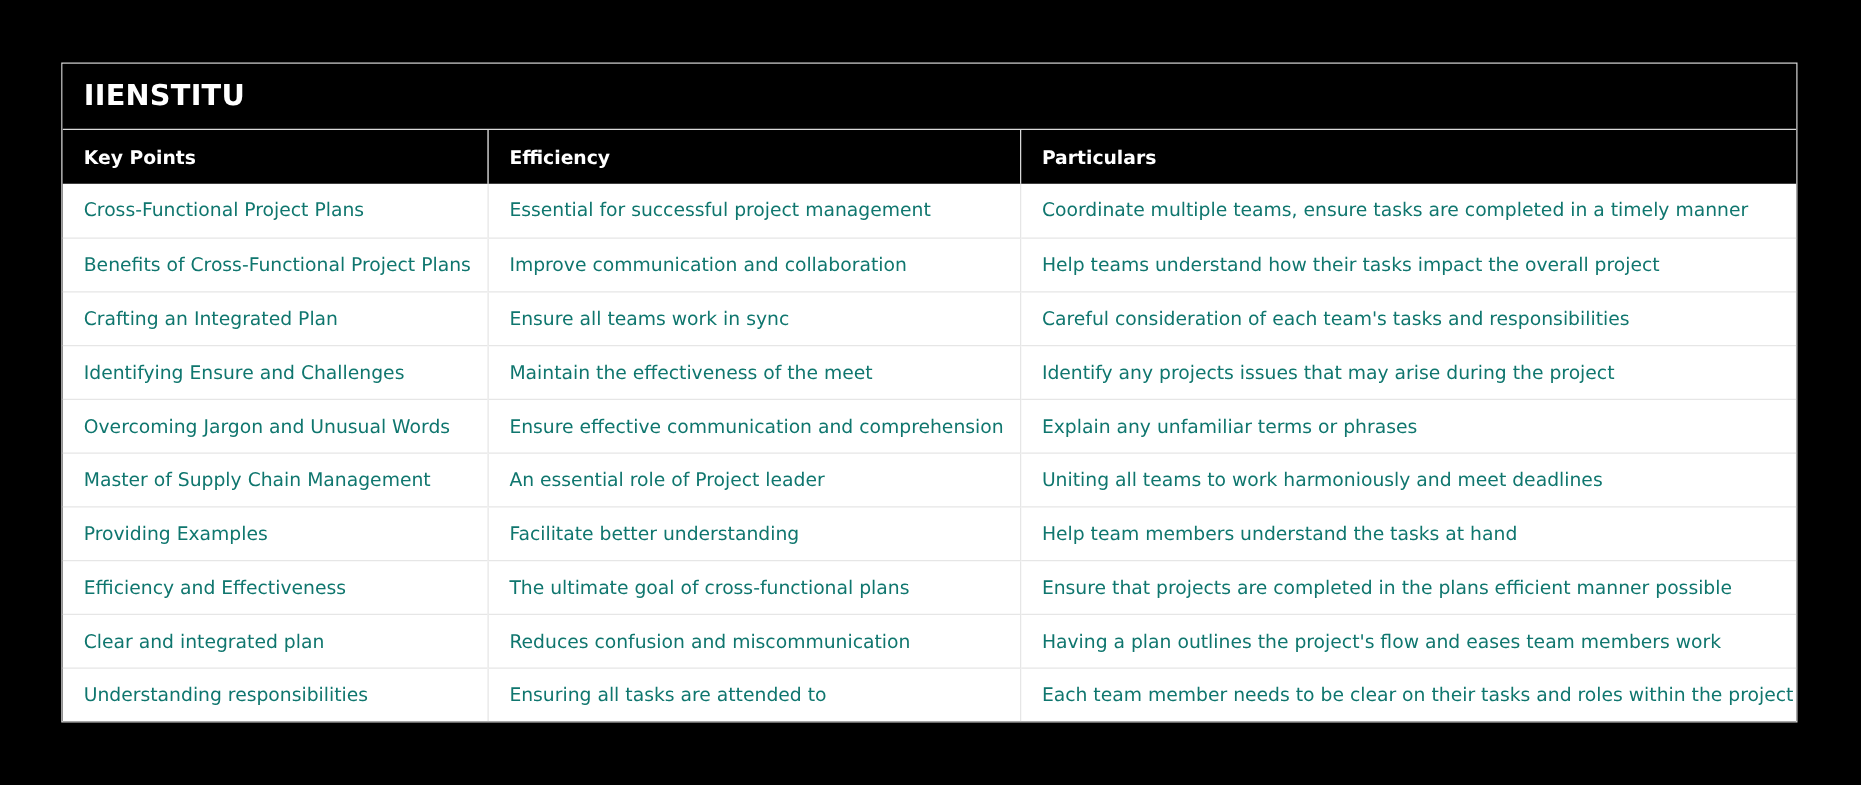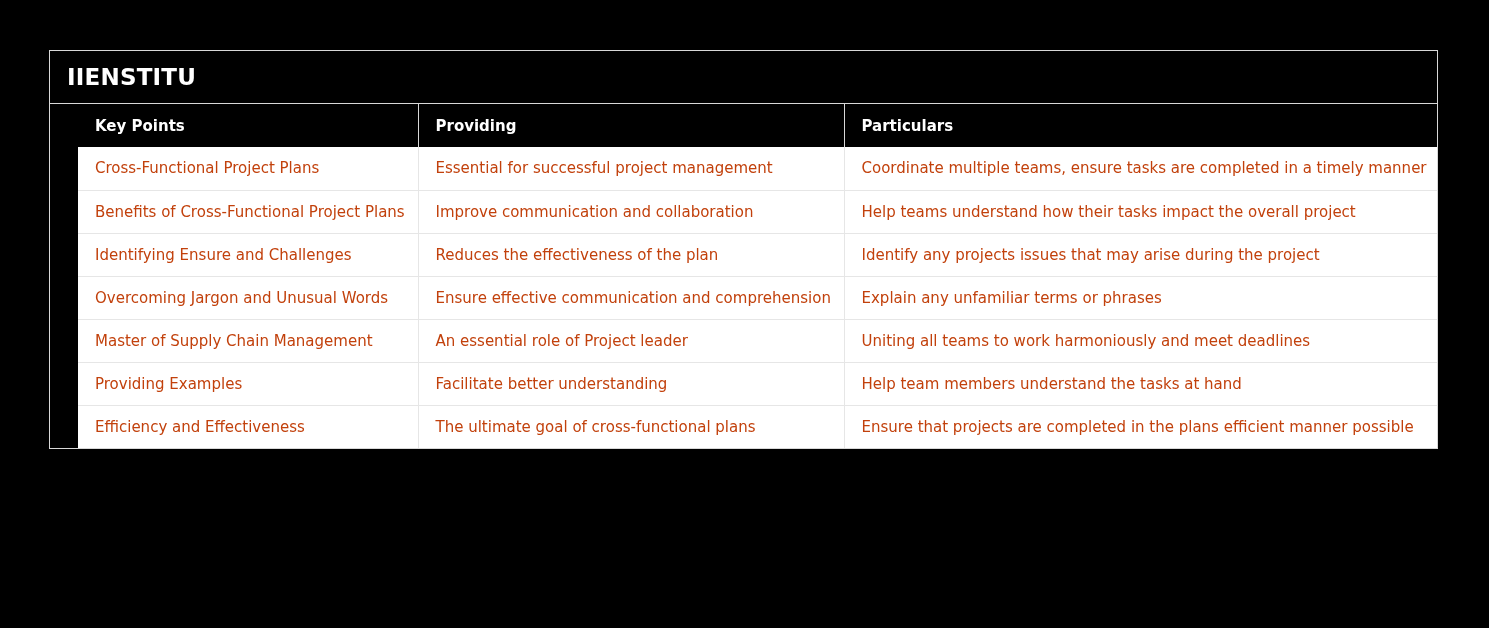--- a/index.html
+++ b/index.html
@@ -50,42 +50,41 @@
     padding-left: 17px;
     line-height: 1;
   }
 
   
   table.data-table {
     width: 100%;
     border-collapse: collapse;
     table-layout: fixed;
     background: #ffffff;
-    margin-left: 28px;
   }
 
   table.data-table thead th {
     background: #000000;
     color: #ffffff;
     font-size: 15px;
     font-weight: bold;
     text-align: left;
     height: 43px;
     padding: 0 0 0 17px;
     border-right: 1px solid #d8d8d8;
     box-sizing: border-box;
     white-space: nowrap;
   }
   table.data-table thead th:last-child {
     border-right: none;
   }
 
   table.data-table tbody td {
     background: #ffffff;
-    color: #c2410c;
+    color: #0f766e;
     font-size: 15px;
     font-weight: normal;
     text-align: left;
     height: 43px;
     padding: 0 8px 0 17px;
     border-top: 1px solid #e6e6e6;
     border-right: 1px solid #e6e6e6;
     box-sizing: border-box;
     white-space: nowrap;
     overflow: hidden;
@@ -115,38 +114,43 @@
 
     <table class="data-table">
       <colgroup>
         <col class="col-key">
         <col class="col-imp">
         <col class="col-part">
       </colgroup>
       <thead>
         <tr>
           <th>Key Points</th>
-          <th>Providing</th>
+          <th>Efficiency</th>
           <th>Particulars</th>
         </tr>
       </thead>
       <tbody id="table-body">
           <tr>
             <td>Cross-Functional Project Plans</td>
             <td>Essential for successful project management</td>
             <td>Coordinate multiple teams, ensure tasks are completed in a timely manner</td>
           </tr>
           <tr>
             <td>Benefits of Cross-Functional Project Plans</td>
             <td>Improve communication and collaboration</td>
             <td>Help teams understand how their tasks impact the overall project</td>
           </tr>
           <tr>
+            <td>Crafting an Integrated Plan</td>
+            <td>Ensure all teams work in sync</td>
+            <td>Careful consideration of each team's tasks and responsibilities</td>
+          </tr>
+          <tr>
             <td>Identifying Ensure and Challenges</td>
-            <td>Reduces the effectiveness of the plan</td>
+            <td>Maintain the effectiveness of the meet</td>
             <td>Identify any projects issues that may arise during the project</td>
           </tr>
           <tr>
             <td>Overcoming Jargon and Unusual Words</td>
             <td>Ensure effective communication and comprehension</td>
             <td>Explain any unfamiliar terms or phrases</td>
           </tr>
           <tr>
             <td>Master of Supply Chain Management</td>
             <td>An essential role of Project leader</td>
@@ -155,18 +159,28 @@
           <tr>
             <td>Providing Examples</td>
             <td>Facilitate better understanding</td>
             <td>Help team members understand the tasks at hand</td>
           </tr>
           <tr>
             <td>Efficiency and Effectiveness</td>
             <td>The ultimate goal of cross-functional plans</td>
             <td>Ensure that projects are completed in the plans efficient manner possible</td>
           </tr>
+          <tr>
+            <td>Clear and integrated plan</td>
+            <td>Reduces confusion and miscommunication</td>
+            <td>Having a plan outlines the project's flow and eases team members work</td>
+          </tr>
+          <tr>
+            <td>Understanding responsibilities</td>
+            <td>Ensuring all tasks are attended to</td>
+            <td>Each team member needs to be clear on their tasks and roles within the project</td>
+          </tr>
         </tbody>
     </table>
 
   </div>
 
 </div>
 
 </body></html>

